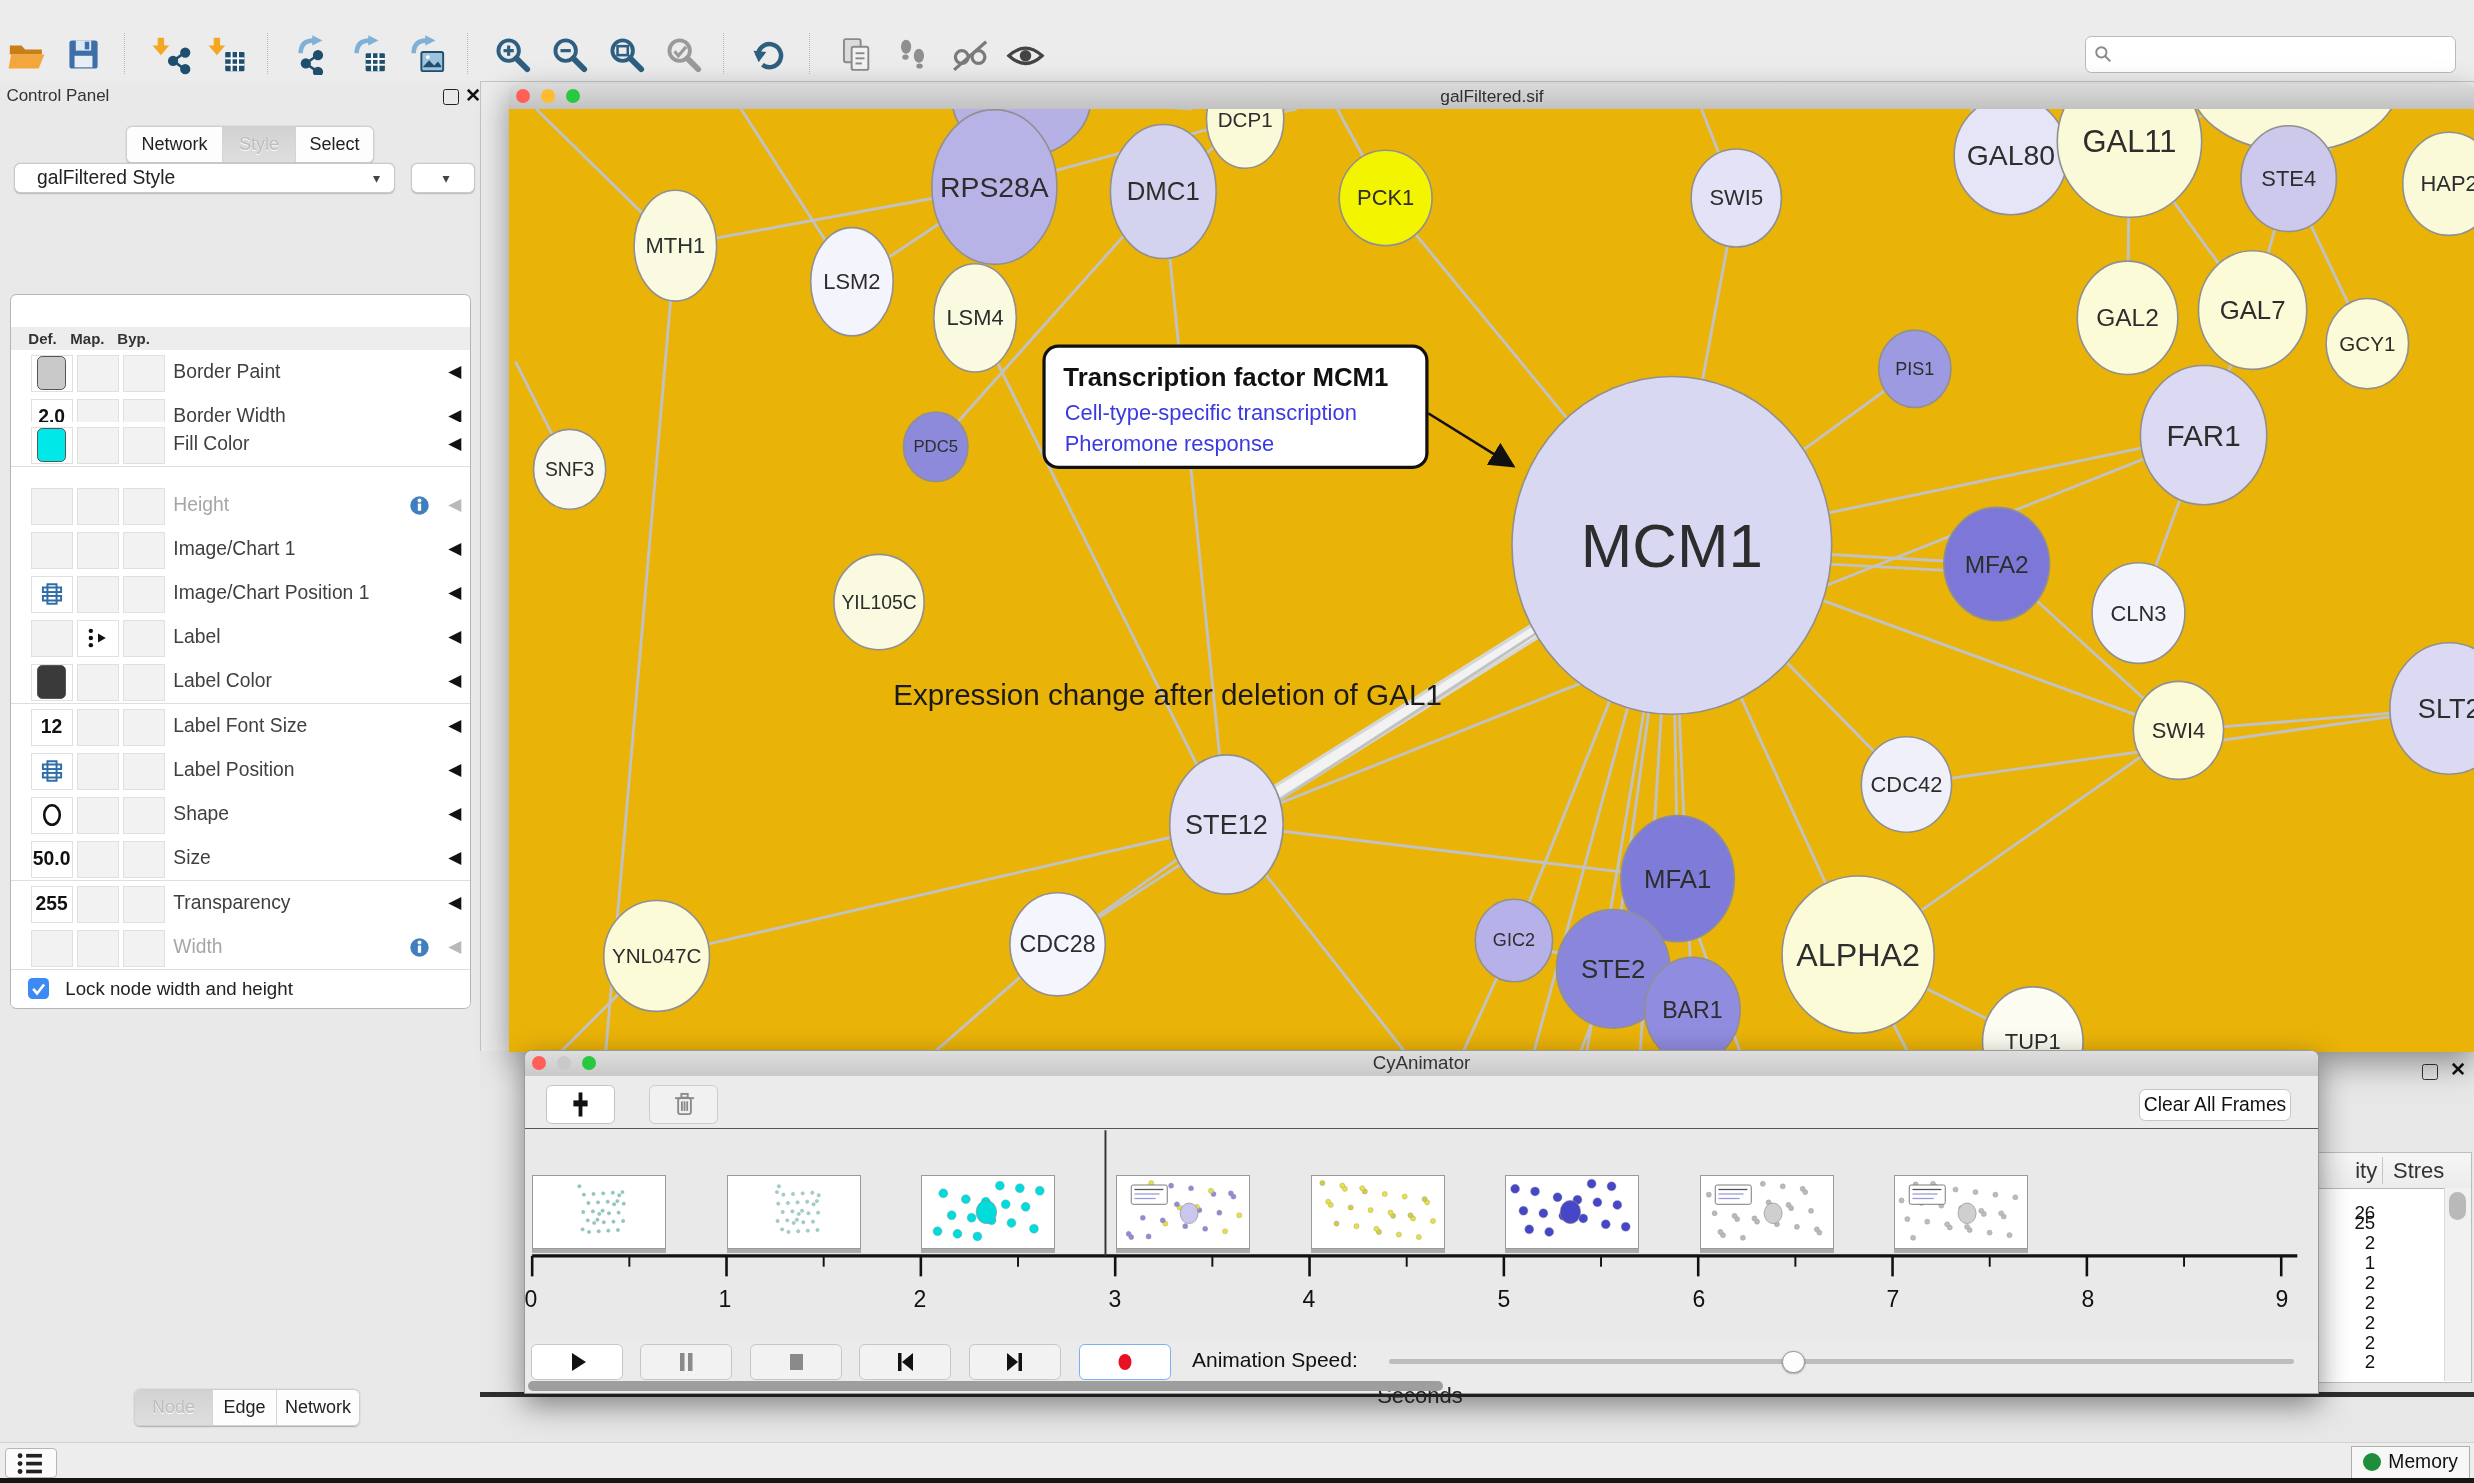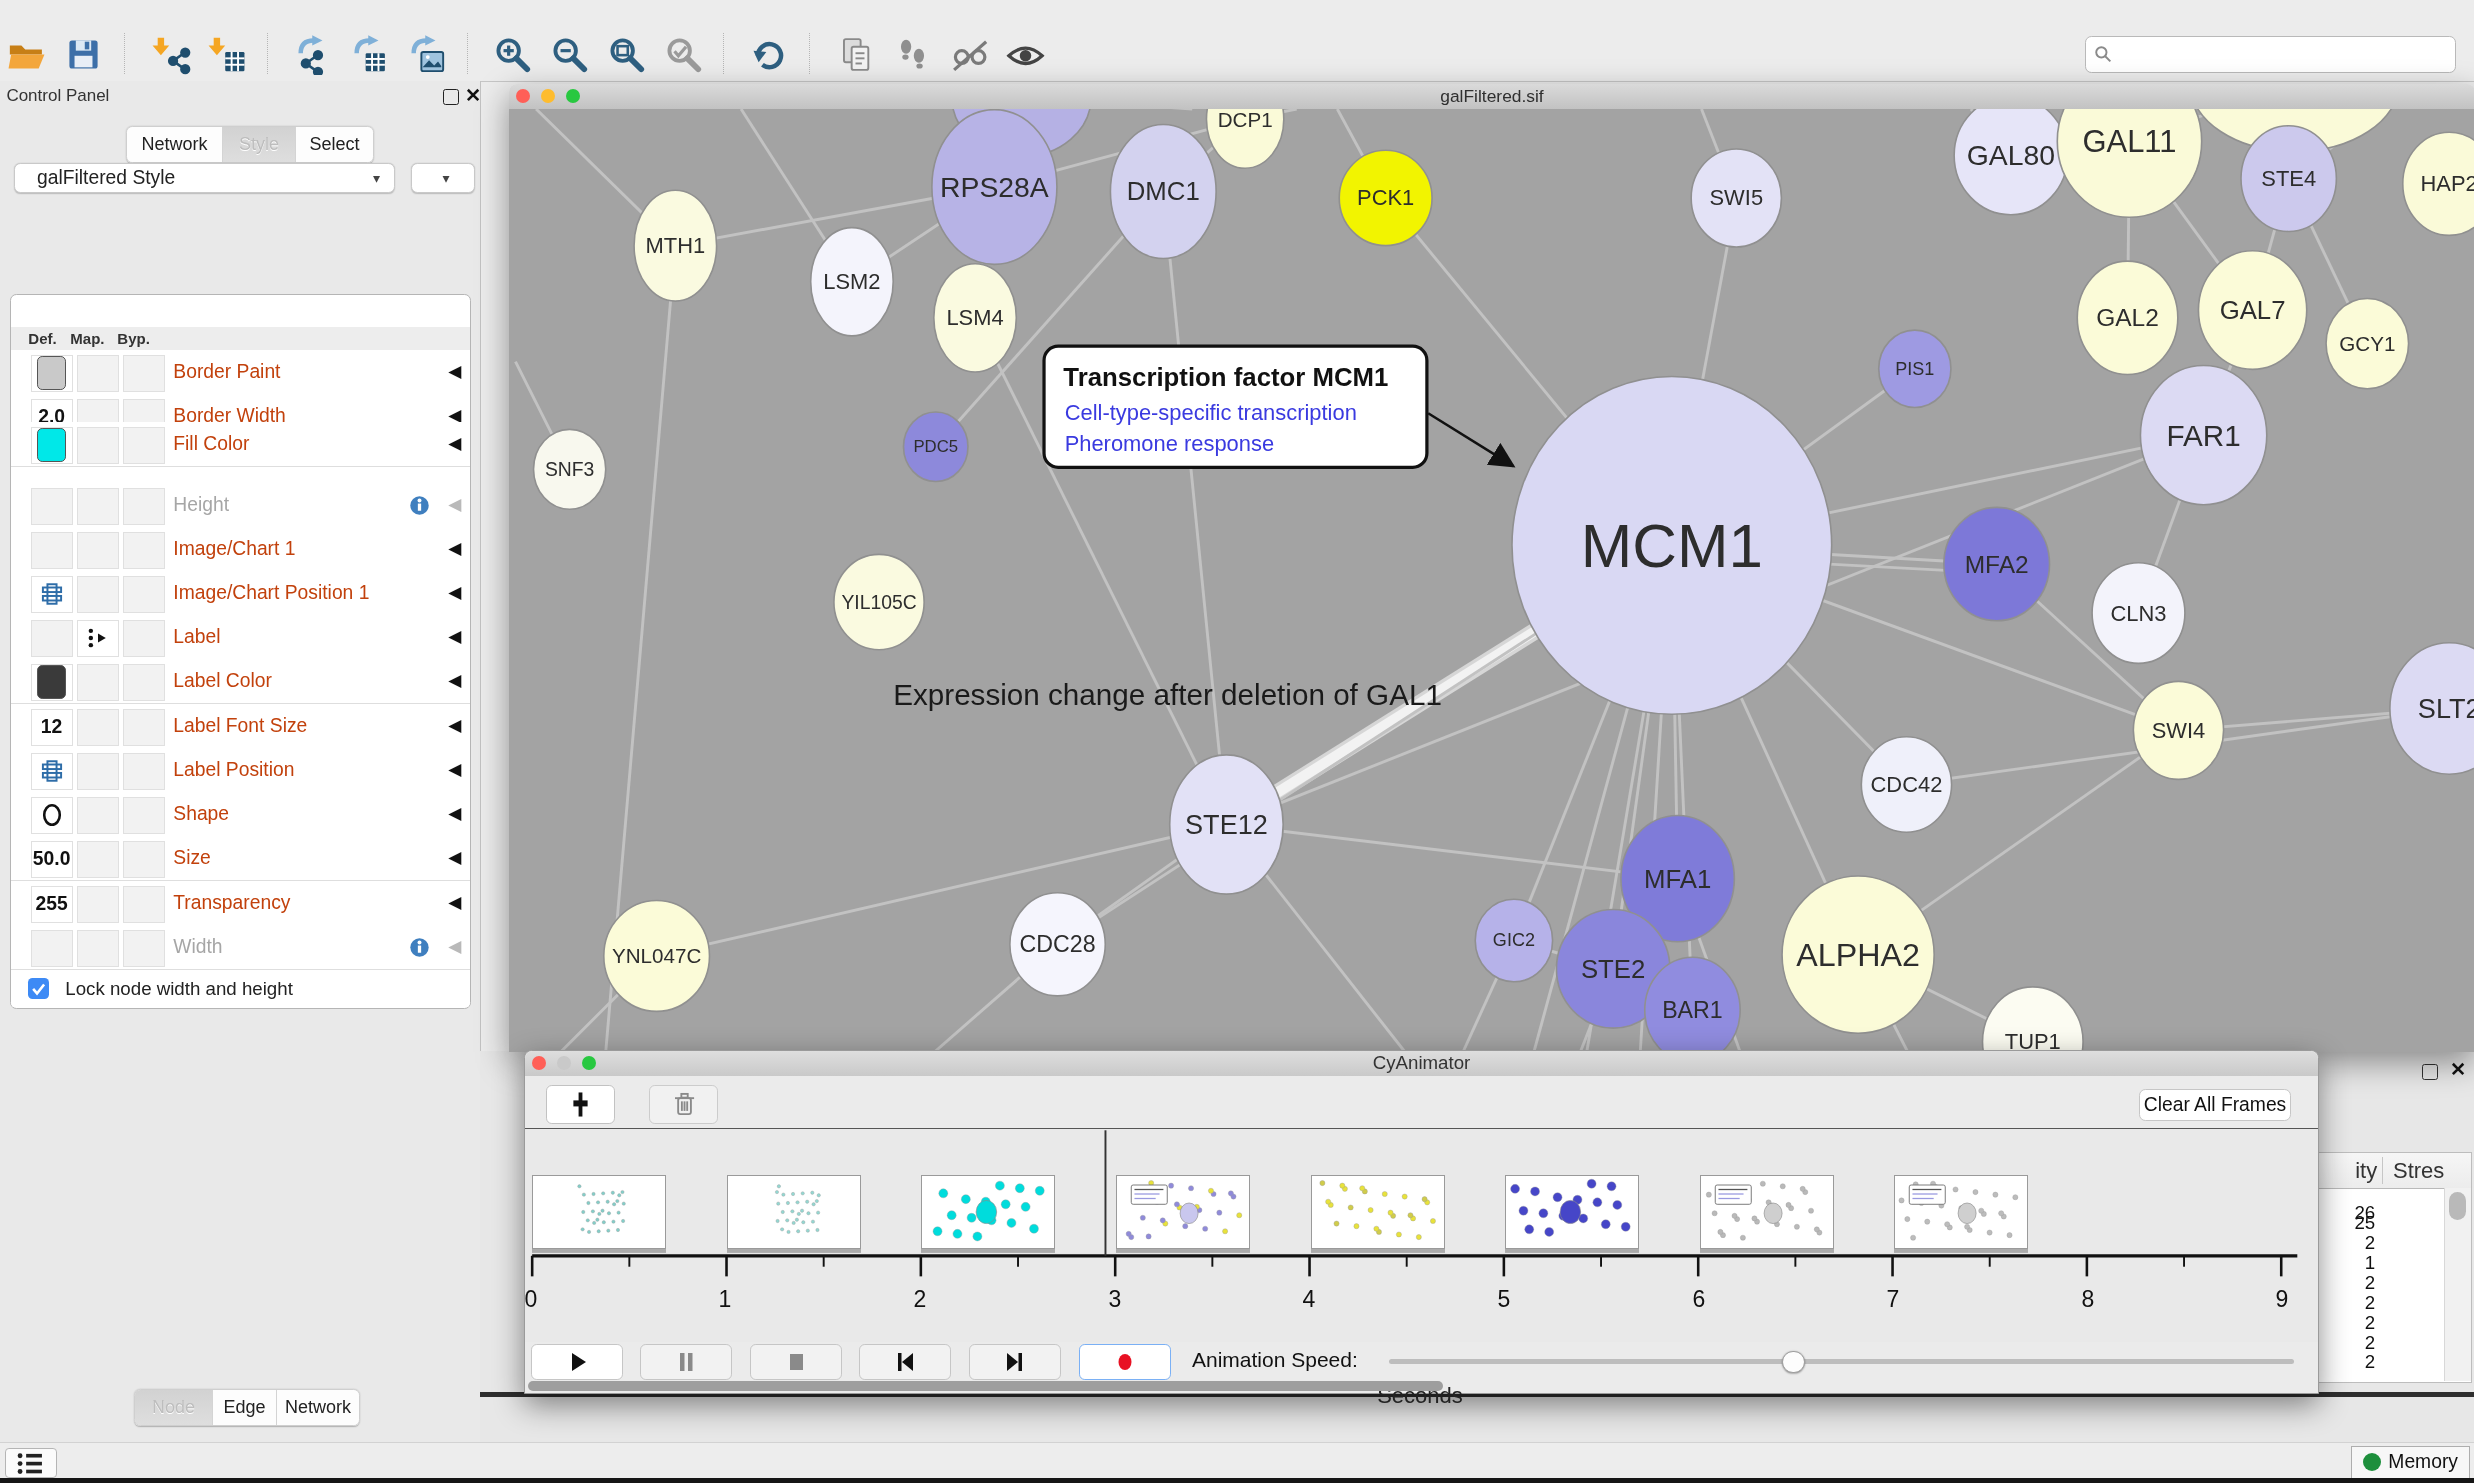--- a/index.html
+++ b/index.html
@@ -30,33 +30,33 @@
   #props-hdr{left:0;top:0;width:459px;height:32px;background:linear-gradient(#e2e2e2,#d6d6d6);border-bottom:0.6px solid #bdbdbd;}
   #props-hdr .t{position:absolute;left:14px;line-height:32px;font-size:19.3px;color:#222;}
   #props-colhdr{left:0;top:32px;width:459px;height:23px;background:#ededed;border-bottom:1.3px solid #777;}
   .colh{position:absolute;top:0;font-size:15px;font-weight:bold;color:#333;line-height:23px;}
   #props-body{left:0;top:55px;width:459px;height:620px;background:#fff;}
   .prow{position:absolute;left:0;width:459px;height:44px;border-bottom:0.6px solid #dedede;background:#fff;}
   .pcell{position:absolute;top:4.5px;width:40px;height:35px;background:#f2f2f2;border:0.6px solid #e0e0e0;}
   .pcell.filled{background:#fff;display:flex;align-items:center;justify-content:center;}
   .pswatch{width:27px;height:32px;border:1.3px solid #555;border-radius:5.2px;}
   .pval{font-size:19.3px;font-weight:bold;color:#111;}
-  .pname{position:absolute;left:162px;font-size:19.3px;color:#c2410c;line-height:44px;}
+  .pname{position:absolute;left:162px;font-size:19.3px;color:#404040;line-height:44px;}
   .pname.dis{color:#a6a6a6;}
   .prow .larr{position:absolute;right:9px;font-size:17px;color:#111;line-height:44px;}
   .prow .larr.dis{color:#b9b9b9;}
   .prow .pinfo{position:absolute;right:40px;top:11.6px;}
   #lock-row{left:0;top:675px;width:459px;height:37px;background:#fff;}
   #lock-row .lbl{position:absolute;left:54px;font-size:18.7px;color:#222;line-height:37px;}
   #lock-box{position:absolute;left:17px;top:8.4px;width:20.6px;height:20.6px;background:#3d8af5;border-radius:4.5px;}
   
   #net-win{left:509px;top:84px;width:1966px;height:967px;border-radius:7.7px 7.7px 0 0;box-shadow:0 11.6px 32px rgba(0,0,0,.4);}
   #net-hdr{left:0;top:0;width:1966px;height:24.5px;background:linear-gradient(#dadada,#c2c2c2);border-bottom:0.6px solid #9e9e9e;border-radius:7.7px 7.7px 0 0;}
   #net-title{width:100%;text-align:center;line-height:24.5px;font-size:17.4px;color:#2f2f2f;}
-  #net-canvas{left:0;top:24.5px;width:1966px;height:943px;background:#a3a3a3;}
+  #net-canvas{left:0;top:24.5px;width:1966px;height:943px;background:#eab308;}
   
   #table-panel{left:480px;top:1051px;width:1995px;height:391px;background:#e7e7e7;}
   #tp-divider{left:0;top:341px;width:1995px;height:5.2px;background:#2e2e2e;}
   #tp-band{left:0;top:346px;width:1995px;height:45px;background:linear-gradient(#ababab,#e5e5e5);}
   #ntable{position:absolute;background:#fff;border:1.3px solid #bdbdbd;}
   .nt-hdr{position:absolute;left:0;top:0;width:100%;height:35px;background:linear-gradient(#f6f6f6,#ececec);border-bottom:1.3px solid #b9b9b9;}
   .nt-col{position:absolute;font-size:22px;color:#333;line-height:35px;}
   .nt-val{position:absolute;font-size:18.7px;color:#111;width:52px;text-align:right;}
   
   #cyani{left:524px;top:1050px;width:1793px;height:342px;background:#ebebeb;border-radius:7.7px 7.7px 0 0;box-shadow:0 10.3px 30px rgba(0,0,0,.45);border:0.6px solid #9a9a9a;}

